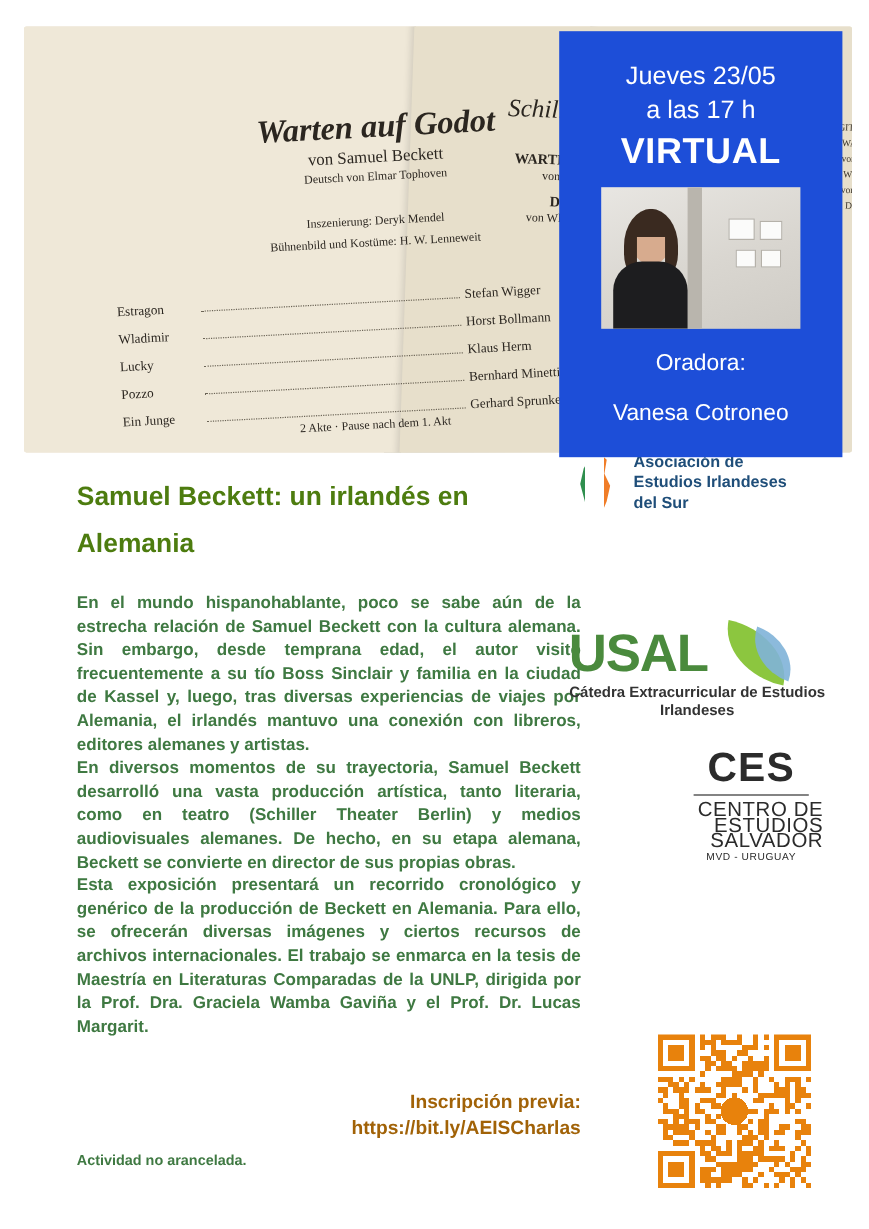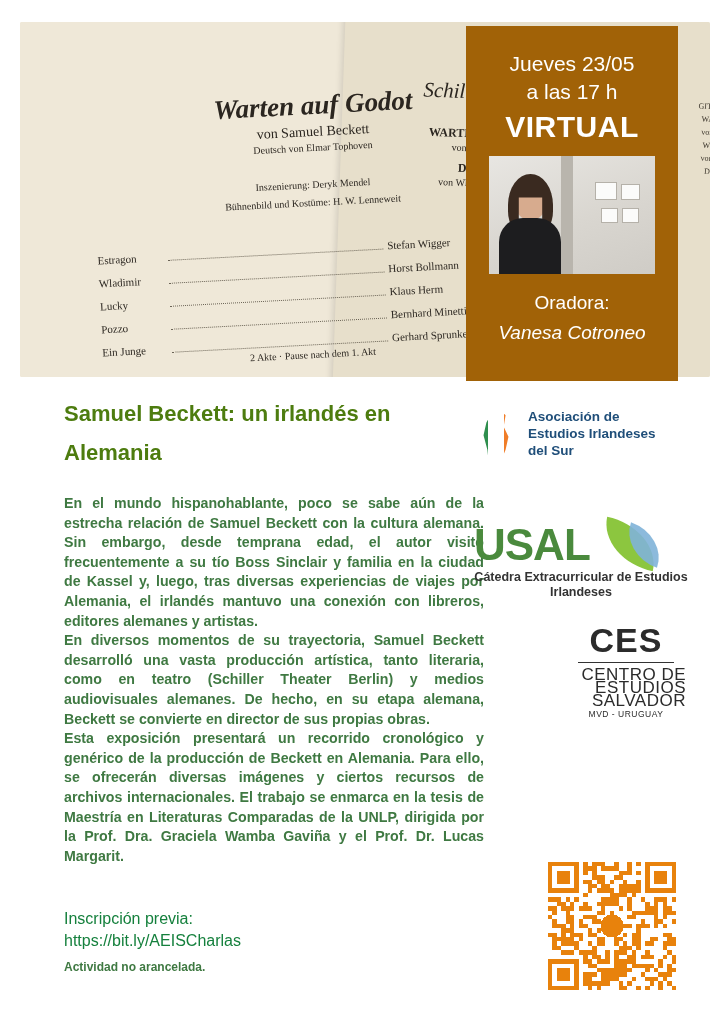--- a/index.html
+++ b/index.html
@@ -203,23 +203,23 @@
     color: #3a342a;
     transform: rotate(2deg);
     text-align: center;
   }
 
   
   .event-panel {
     position: absolute;
     left: 466px;
     top: 26px;
-    width: 212px;
+    width: 236px;
     height: 355px;
-    background: #a16207;
+    background: #1d4ed8;
     color: #ffffff;
     text-align: center;
     z-index: 10;
   }
   .ev-date {
     margin-top: 24px;
     font-size: 21px;
     line-height: 28px;
   }
   .ev-virtual {
@@ -308,40 +308,41 @@
     line-height: 19.6px;
     text-align: justify;
   }
   .body-col p { margin: 0; }
 
   .signup {
     position: absolute;
     left: 64px;
     top: 908px;
     width: 420px;
-    color: #15803d;
+    color: #a16207;
     font-size: 16px;
-    font-weight: normal;
+    font-weight: bold;
     line-height: 22px;
+    text-align: right;
   }
   .free-note {
     position: absolute;
     left: 64px;
     top: 960px;
     width: 420px;
     color: #3f7942;
     font-size: 12px;
     font-weight: bold;
   }
 
   
   .logo-aeis {
     position: absolute;
     left: 472px;
-    top: 406px;
+    top: 374px;
     width: 210px;
     height: 80px;
   }
   .aeis-map {
     position: absolute;
     left: 0; top: 2px;
     width: 48px; height: 72px;
     background: linear-gradient(90deg, #2f8f4e 0 33%, #ffffff 33% 66%, #f07d28 66% 100%);
     clip-path: polygon(54% 0, 70% 10%, 66% 26%, 76% 40%, 70% 58%, 60% 74%, 52% 94%, 44% 100%, 36% 82%, 32% 58%, 24% 38%, 30% 20%, 42% 6%);
   }
@@ -510,21 +511,21 @@
       <div class="ph-doorway"></div>
       <div class="ph-wallframe ph-f1"></div>
       <div class="ph-wallframe ph-f2"></div>
       <div class="ph-wallframe ph-f3"></div>
       <div class="ph-wallframe ph-f4"></div>
       <div class="ph-person-head"></div>
       <div class="ph-hair"></div>
       <div class="ph-person-body"></div>
     </div>
     <div class="ev-speaker-label">Oradora:</div>
-    <div class="ev-speaker-label" style="margin-top:4px;font-style:italic;">Vanesa Cotroneo</div>
+    <div class="ev-speaker-label" style="margin-top:16px;">Vanesa Cotroneo</div>
   </div>
 </div>
 
 <div class="headline">Samuel Beckett: un irlandés en Alemania</div>
 
 <div class="body-col">
   <p>En el mundo hispanohablante, poco se sabe aún de la estrecha relación de Samuel Beckett con la cultura alemana. Sin embargo, desde temprana edad, el autor visitó frecuentemente a su tío Boss Sinclair y familia en la ciudad de Kassel y, luego, tras diversas experiencias de viajes por Alemania, el irlandés mantuvo una conexión con libreros, editores alemanes y artistas.</p>
   <p>En diversos momentos de su trayectoria, Samuel Beckett desarrolló una vasta producción artística, tanto literaria, como en teatro (Schiller Theater Berlin) y medios audiovisuales alemanes. De hecho, en su etapa alemana, Beckett se convierte en director de sus propias obras.</p>
   <p>Esta exposición presentará un recorrido cronológico y genérico de la producción de Beckett en Alemania. Para ello, se ofrecerán diversas imágenes y ciertos recursos de archivos internacionales. El trabajo se enmarca en la tesis de Maestría en Literaturas Comparadas de la UNLP, dirigida por la Prof. Dra. Graciela Wamba Gaviña y el Prof. Dr. Lucas Margarit.</p>
 </div>

